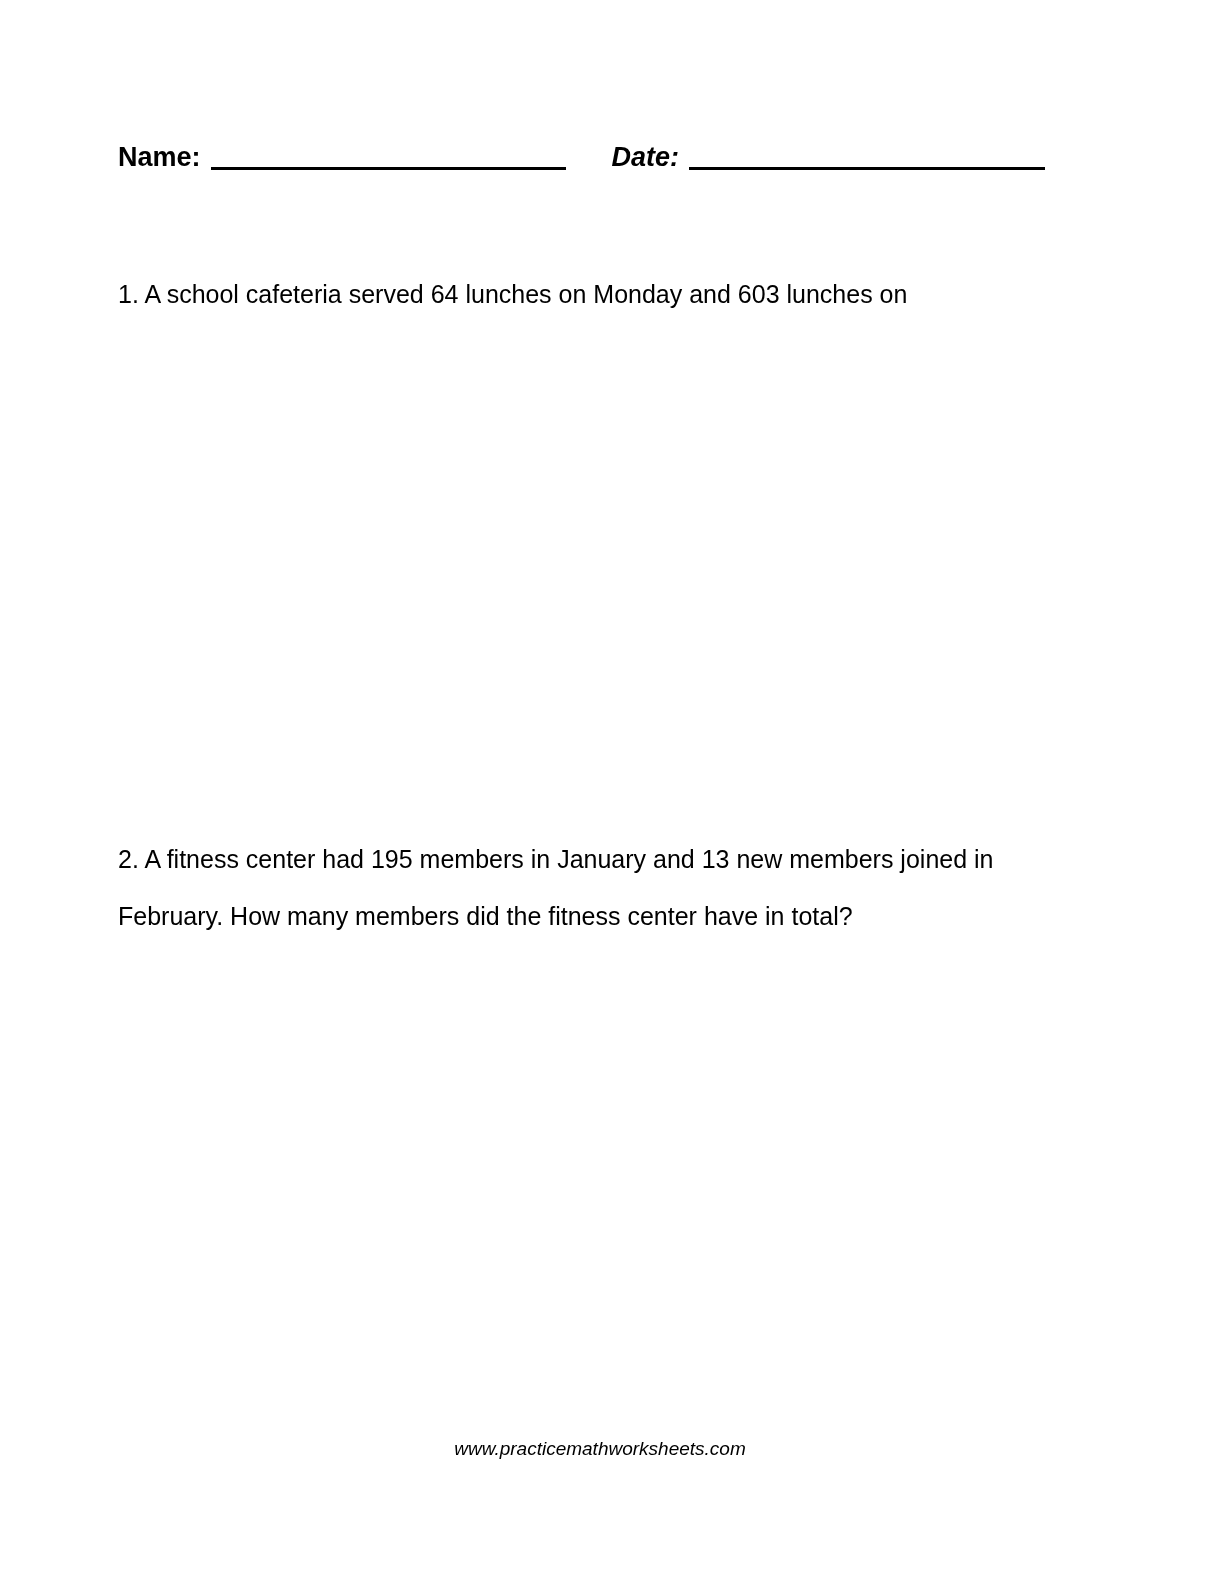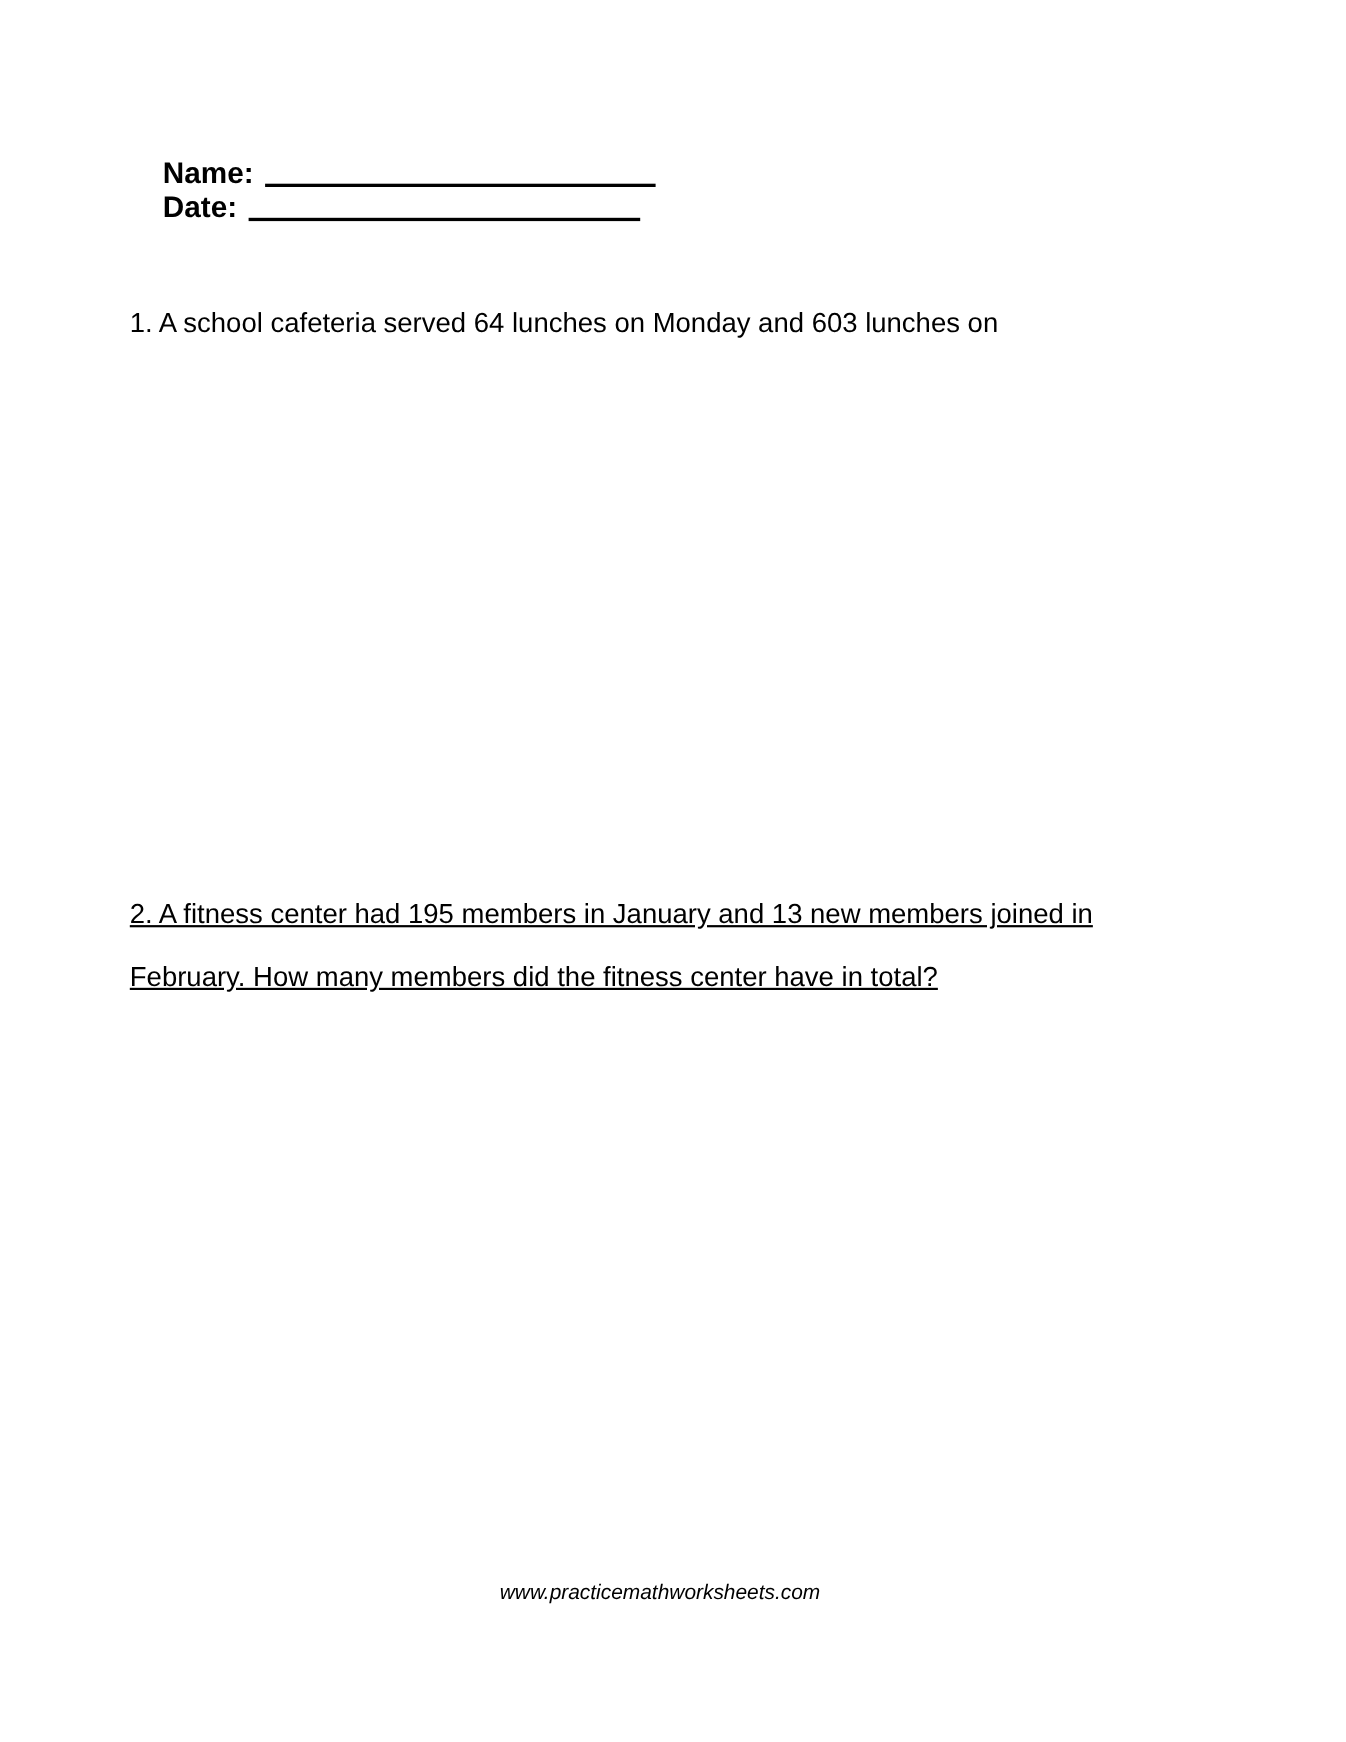--- a/index.html
+++ b/index.html
@@ -17,46 +17,45 @@
     }
     .header {
       position: absolute;
       left: 118px;
       top: 142px;
       font-size: 27px;
       font-weight: bold;
       white-space: nowrap;
       display: flex;
       align-items: baseline;
-      flex-direction: column;
     }
     .field {
       display: inline-flex;
       align-items: baseline;
     }
     .blank {
       display: inline-block;
       border-bottom: 3px solid #000;
       height: 1px;
       margin-left: 10px;
       position: relative;
       top: 4px;
     }
     .name-blank { width: 355px; }
     .date-blank { width: 356px; }
-    .date-field { margin-left: 30px; }
+    .date-field { margin-left: 46px; font-style: italic; }
     .question {
       position: absolute;
       left: 118px;
       font-size: 25px;
       line-height: 57px;
       width: 1000px;
     }
     .q1 { top: 266px; }
-    .q2 { top: 803px; text-decoration: underline; }
+    .q2 { top: 831px; }
     .question .line { display: block; white-space: nowrap; }
     .footer {
       position: absolute;
       left: 0;
       width: 1224px;
       top: 1438px;
       text-align: center;
       font-size: 19px;
       font-style: italic;
       transform: translateX(-12px);

